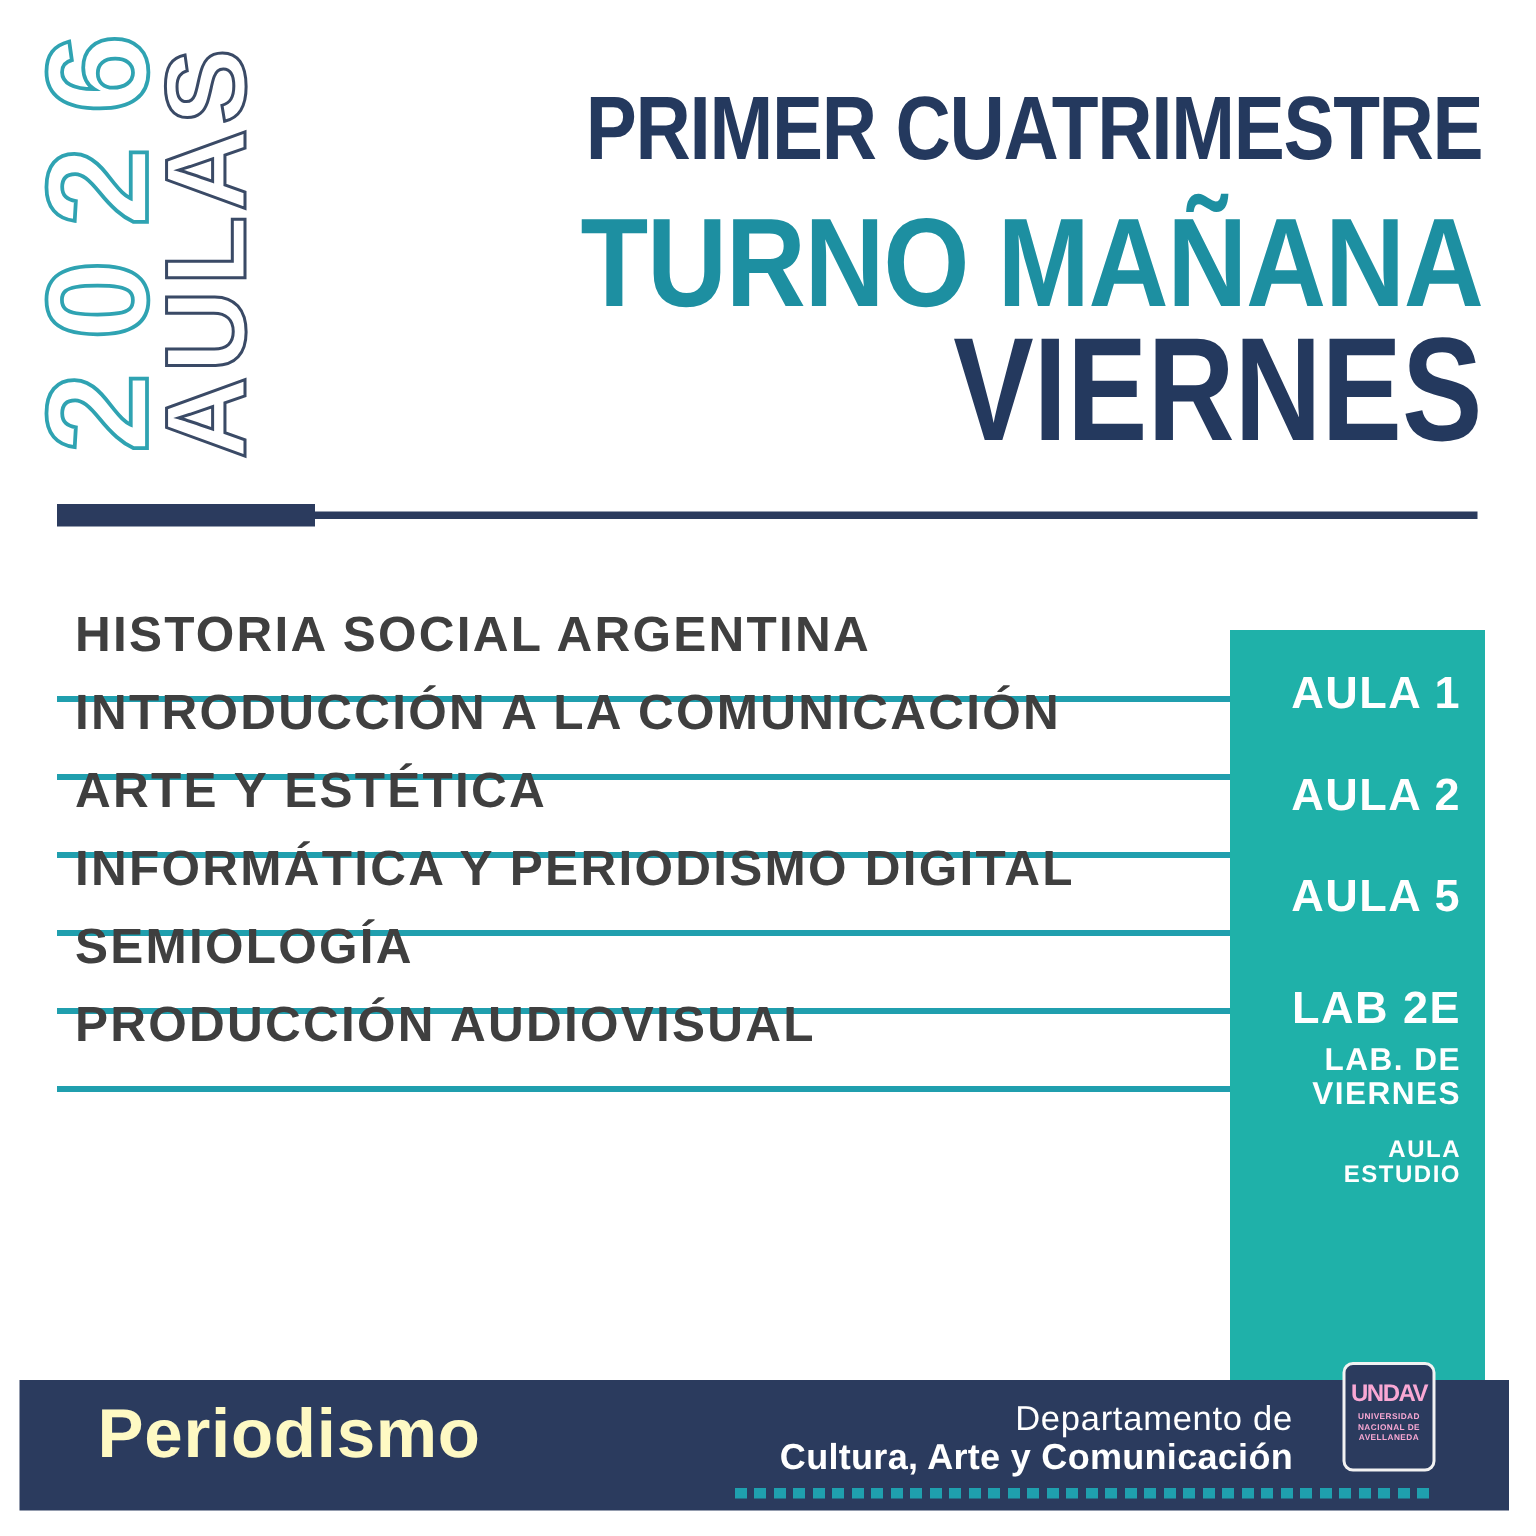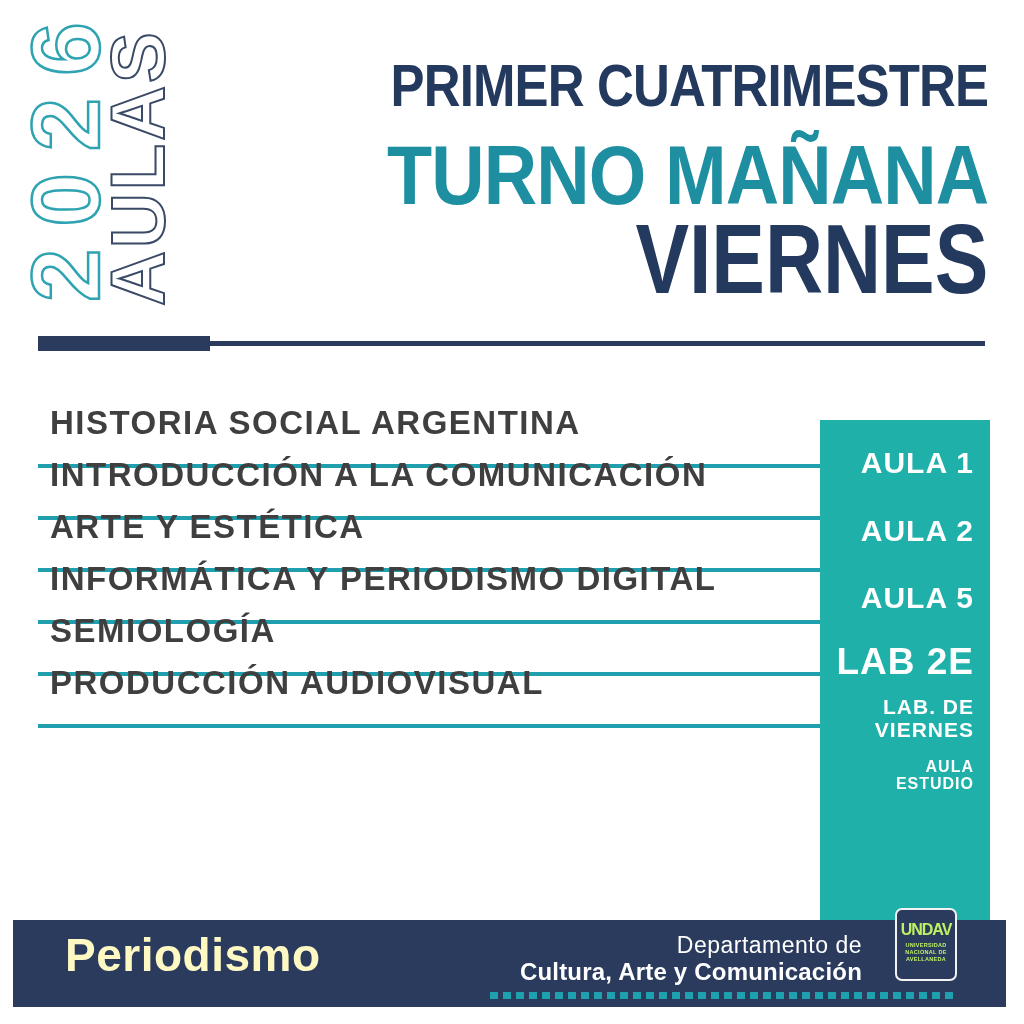--- a/index.html
+++ b/index.html
@@ -67,21 +67,21 @@
   }
   .room-label {
     position:absolute; right:16px; left:6px;
     text-align:right; color:#ffffff; font-weight:bold;
     letter-spacing:1px; line-height:1.08;
     white-space:pre-line;
   }
   .room-1 { top:27px;  font-size:30px; }
   .room-2 { top:95px;  font-size:30px; }
   .room-3 { top:162px; font-size:30px; }
-  .room-4 { top:222px; font-size:37px; }
+  .room-4 { top:237px; font-size:30px; }
   .room-5 { top:276px; font-size:21px; }
   .room-6 { top:338px; font-size:16px; }
 
   
   .footer-bar {
     position:absolute; left:13px; top:920px;
     width:993px; height:87px;
     background:#2b3b5e;
   }
   .career {
@@ -94,21 +94,21 @@
     text-align:right; color:#ffffff; line-height:1.15;
   }
   .dept-line1 { font-size:23px; font-weight:normal; letter-spacing:0.5px; }
   .dept-line2 { font-size:24px; font-weight:bold; letter-spacing:0.2px; }
   .logo-box {
     position:absolute; left:882px; top:-12px;
     width:62px; height:73px;
     background:#2b3b5e;
     border:2px solid #f2f2f2;
     border-radius:7px;
-    text-align:center; color:#bef264;
+    text-align:center; color:#f9a8d4;
   }
   .logo-acronym {
     margin-top:12px;
     font-size:16px; font-weight:bold;
     letter-spacing:-1px; line-height:1;
   }
   .logo-sub {
     margin-top:4px;
     font-size:5.5px; font-weight:bold;
     line-height:1.25; letter-spacing:0.3px;

